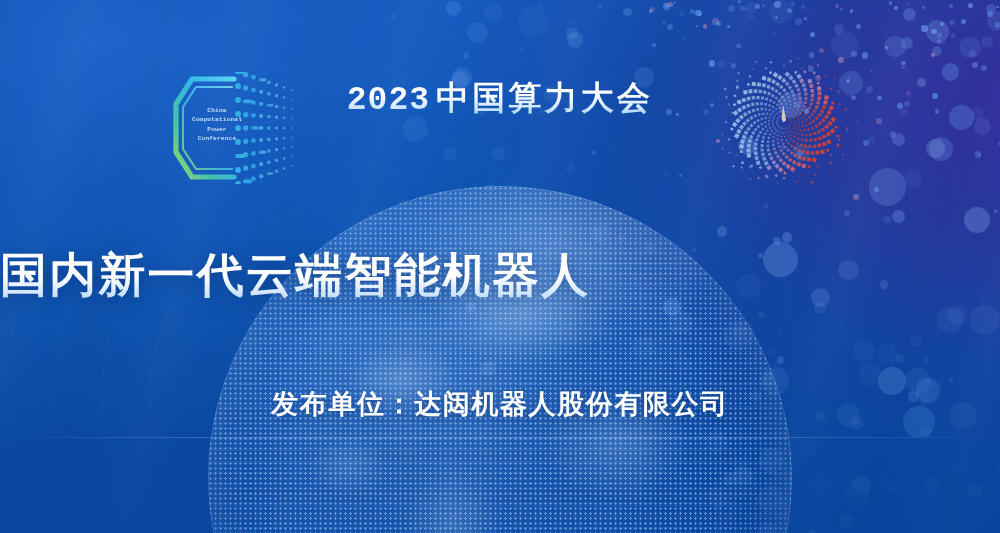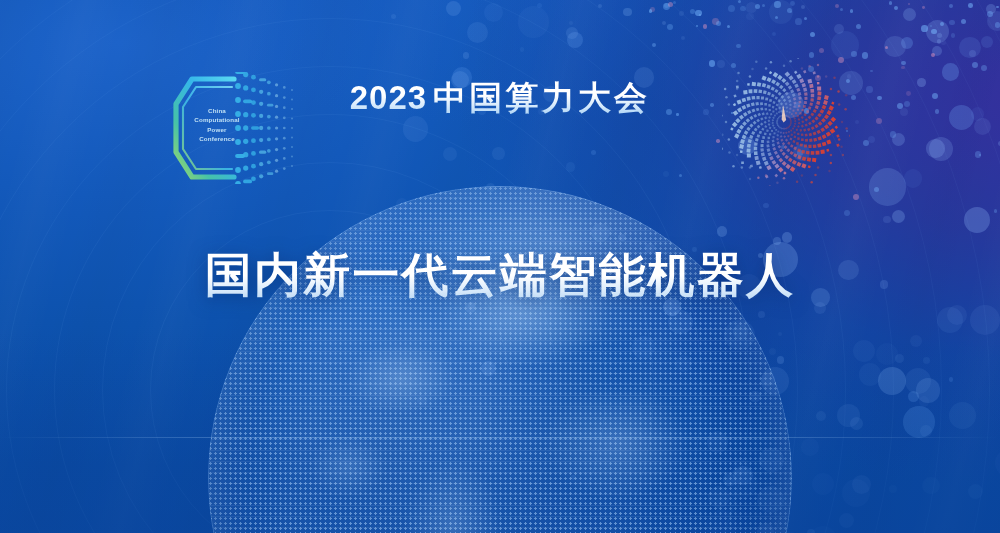--- a/index.html
+++ b/index.html
@@ -1,21 +1,21 @@
 <!DOCTYPE html>
 <html><head>
 <meta charset="utf-8">
 <style>
   html,body{margin:0;padding:0;background:#0b4fa8;}
   *{box-sizing:border-box;}
   #poster{
     position:relative;
     width:1000px;height:533px;
     overflow:hidden;
-    font-family:Liberation Sans, sans-serif;
+    font-family:Liberation Mono, monospace;
     background:#0c52ad;
   }
 
   
   .bg{position:absolute;inset:0;}
 
   .bg-base{
     background:
       radial-gradient(120% 110% at 12% 8%, #1d63c9 0%, #1359bb 26%, #0d52ae 48%, #0a4aa3 72%, #0a47a0 100%);
   }
@@ -120,21 +120,21 @@
     -webkit-background-clip:text;background-clip:text;color:transparent;
     text-shadow:none;
   }
   .t-line1 .yr{letter-spacing:1px;margin-right:6px;}
   .t-line2{
     position:absolute;left:0;right:0;top:132px;text-align:center;
     font-size:35px;font-weight:700;letter-spacing:2.6px;color:#ffffff;
     text-shadow:0 2px 7px rgba(6,40,105,.55);
   }
   .t-head{
-    position:absolute;left:0;right:0;top:244px;text-align:center;
+    position:absolute;left:0;right:0;top:244px;text-align:left;
     font-size:47px;font-weight:700;letter-spacing:2.2px;
     background:linear-gradient(to bottom,#ffffff 0%,#ffffff 50%,#dcecfb 72%,#a9cdf0 100%);
     -webkit-background-clip:text;background-clip:text;color:transparent;
     filter:drop-shadow(0 3px 9px rgba(5,35,95,.50));
   }
   .t-org{
     position:absolute;left:0;right:0;top:386px;text-align:center;
     font-size:27px;font-weight:700;letter-spacing:1.6px;color:#ffffff;
     text-shadow:0 2px 6px rgba(6,40,105,.50);
   }
@@ -968,14 +968,15 @@
       <path d="M61 47 L64.2 62 L61.6 64.5 L59.6 61.5 Z" fill="#ffd9c2" opacity=".85"></path>
     </svg>
 
   <div class="t-line1">
     <span class="yr">2023</span><span>中国算力大会</span>
   </div>
 
 
   <div class="t-head">国内新一代云端智能机器人</div>
 
+  <div class="t-org">发布单位：达闼机器人股份有限公司</div>
 
 </div>
 
 </body></html>

